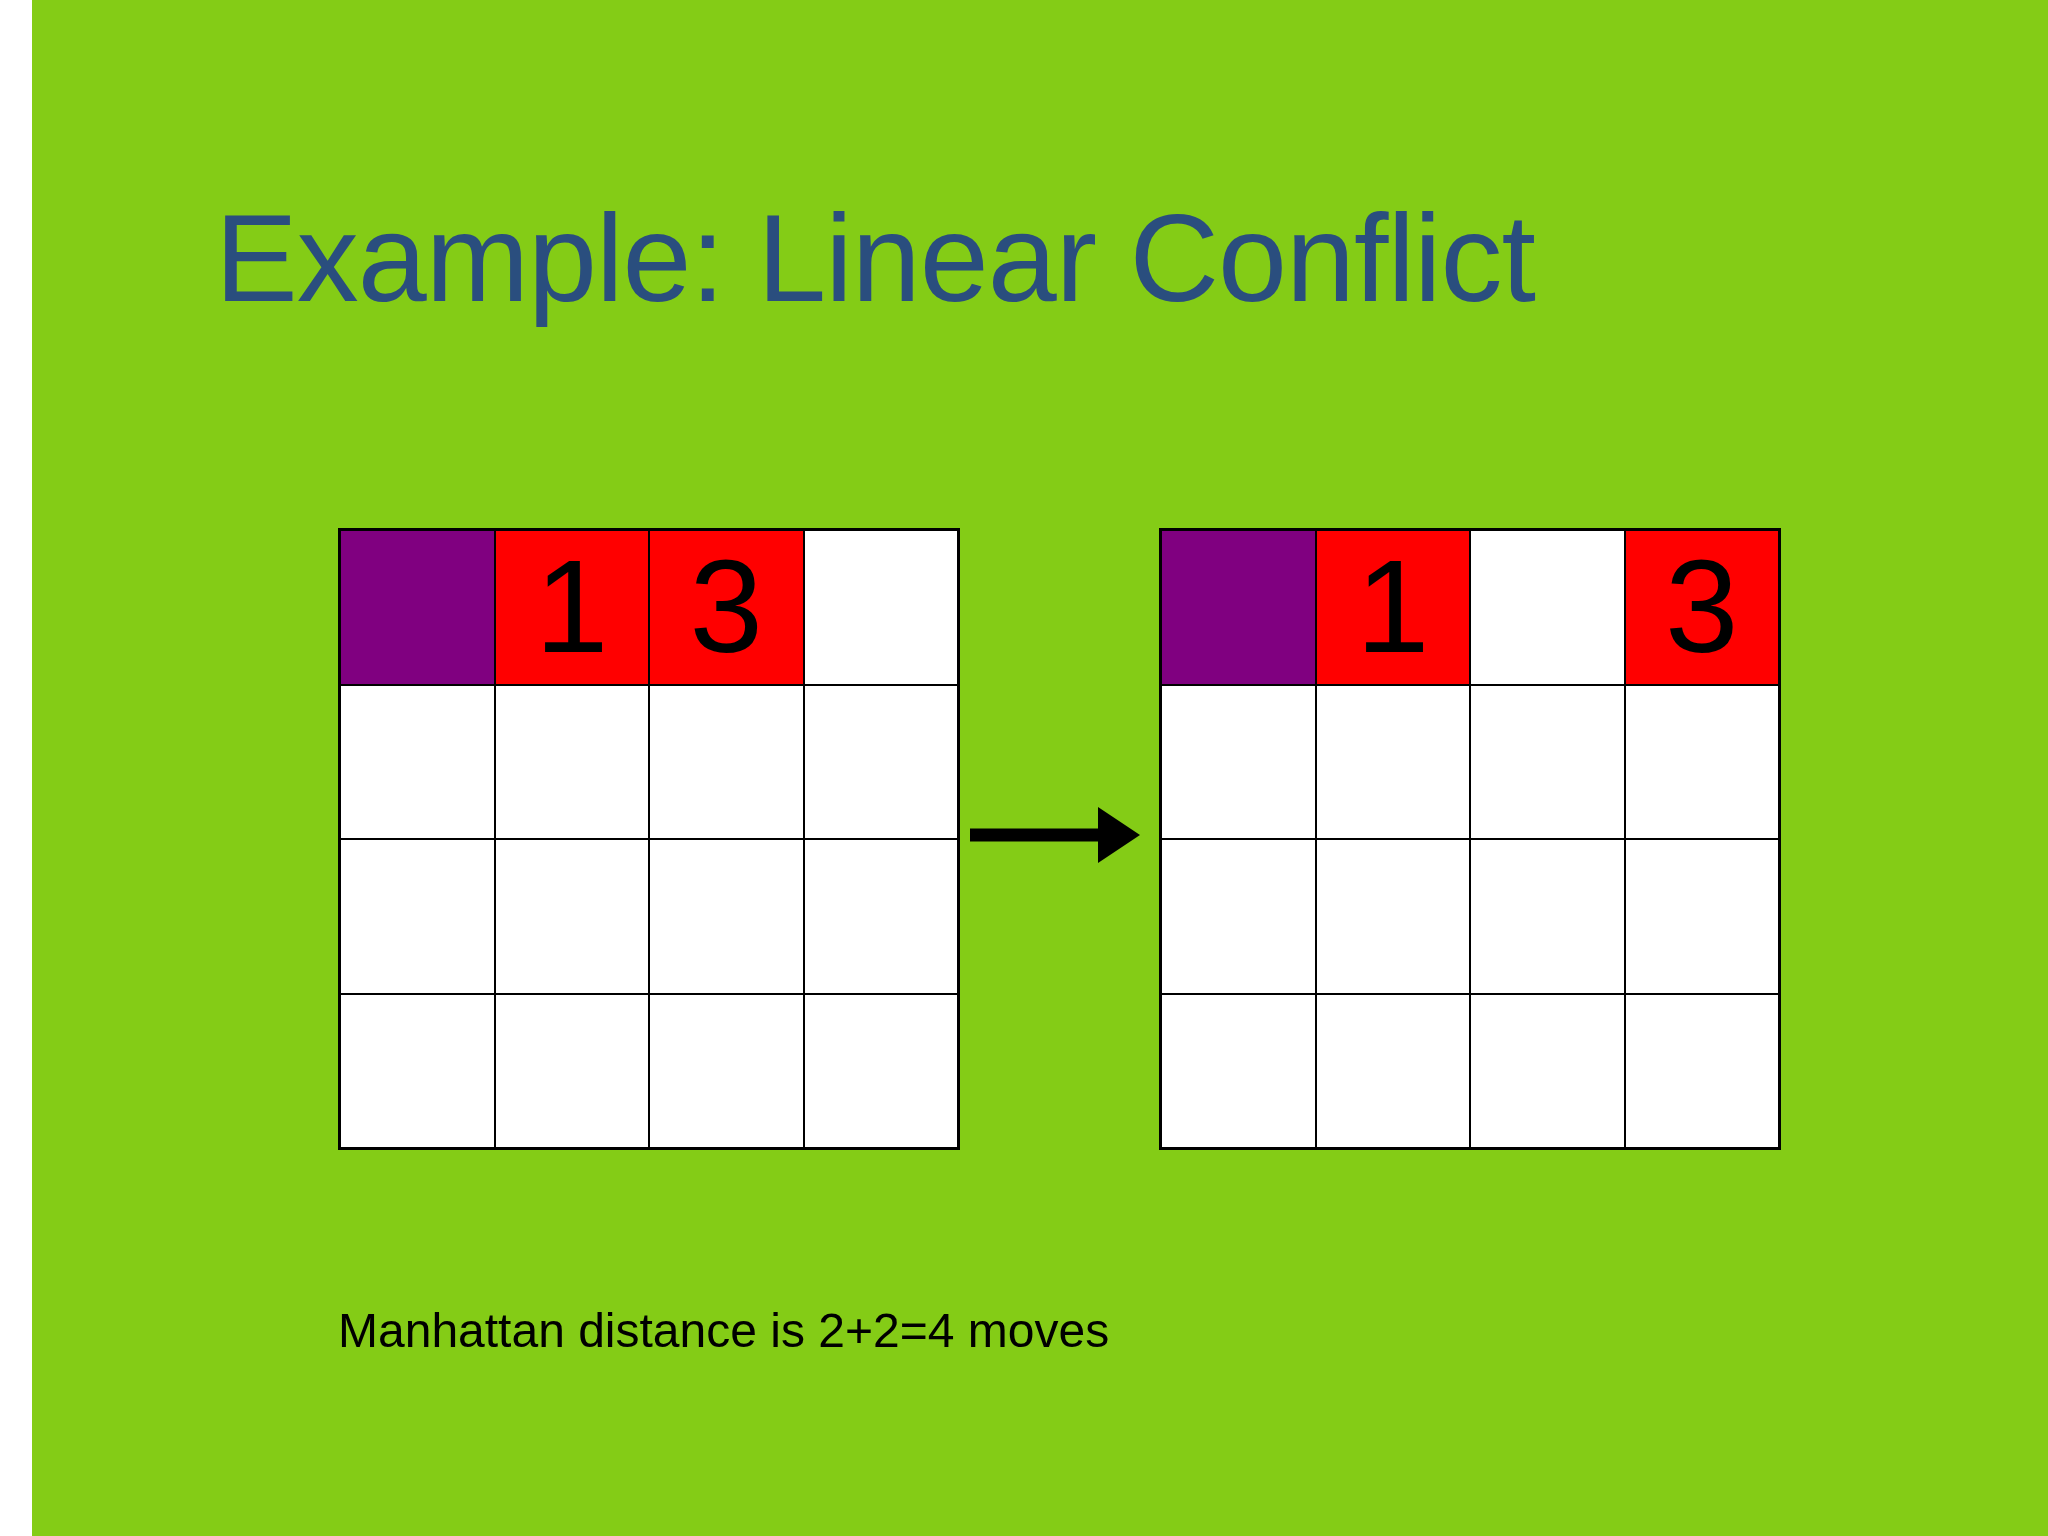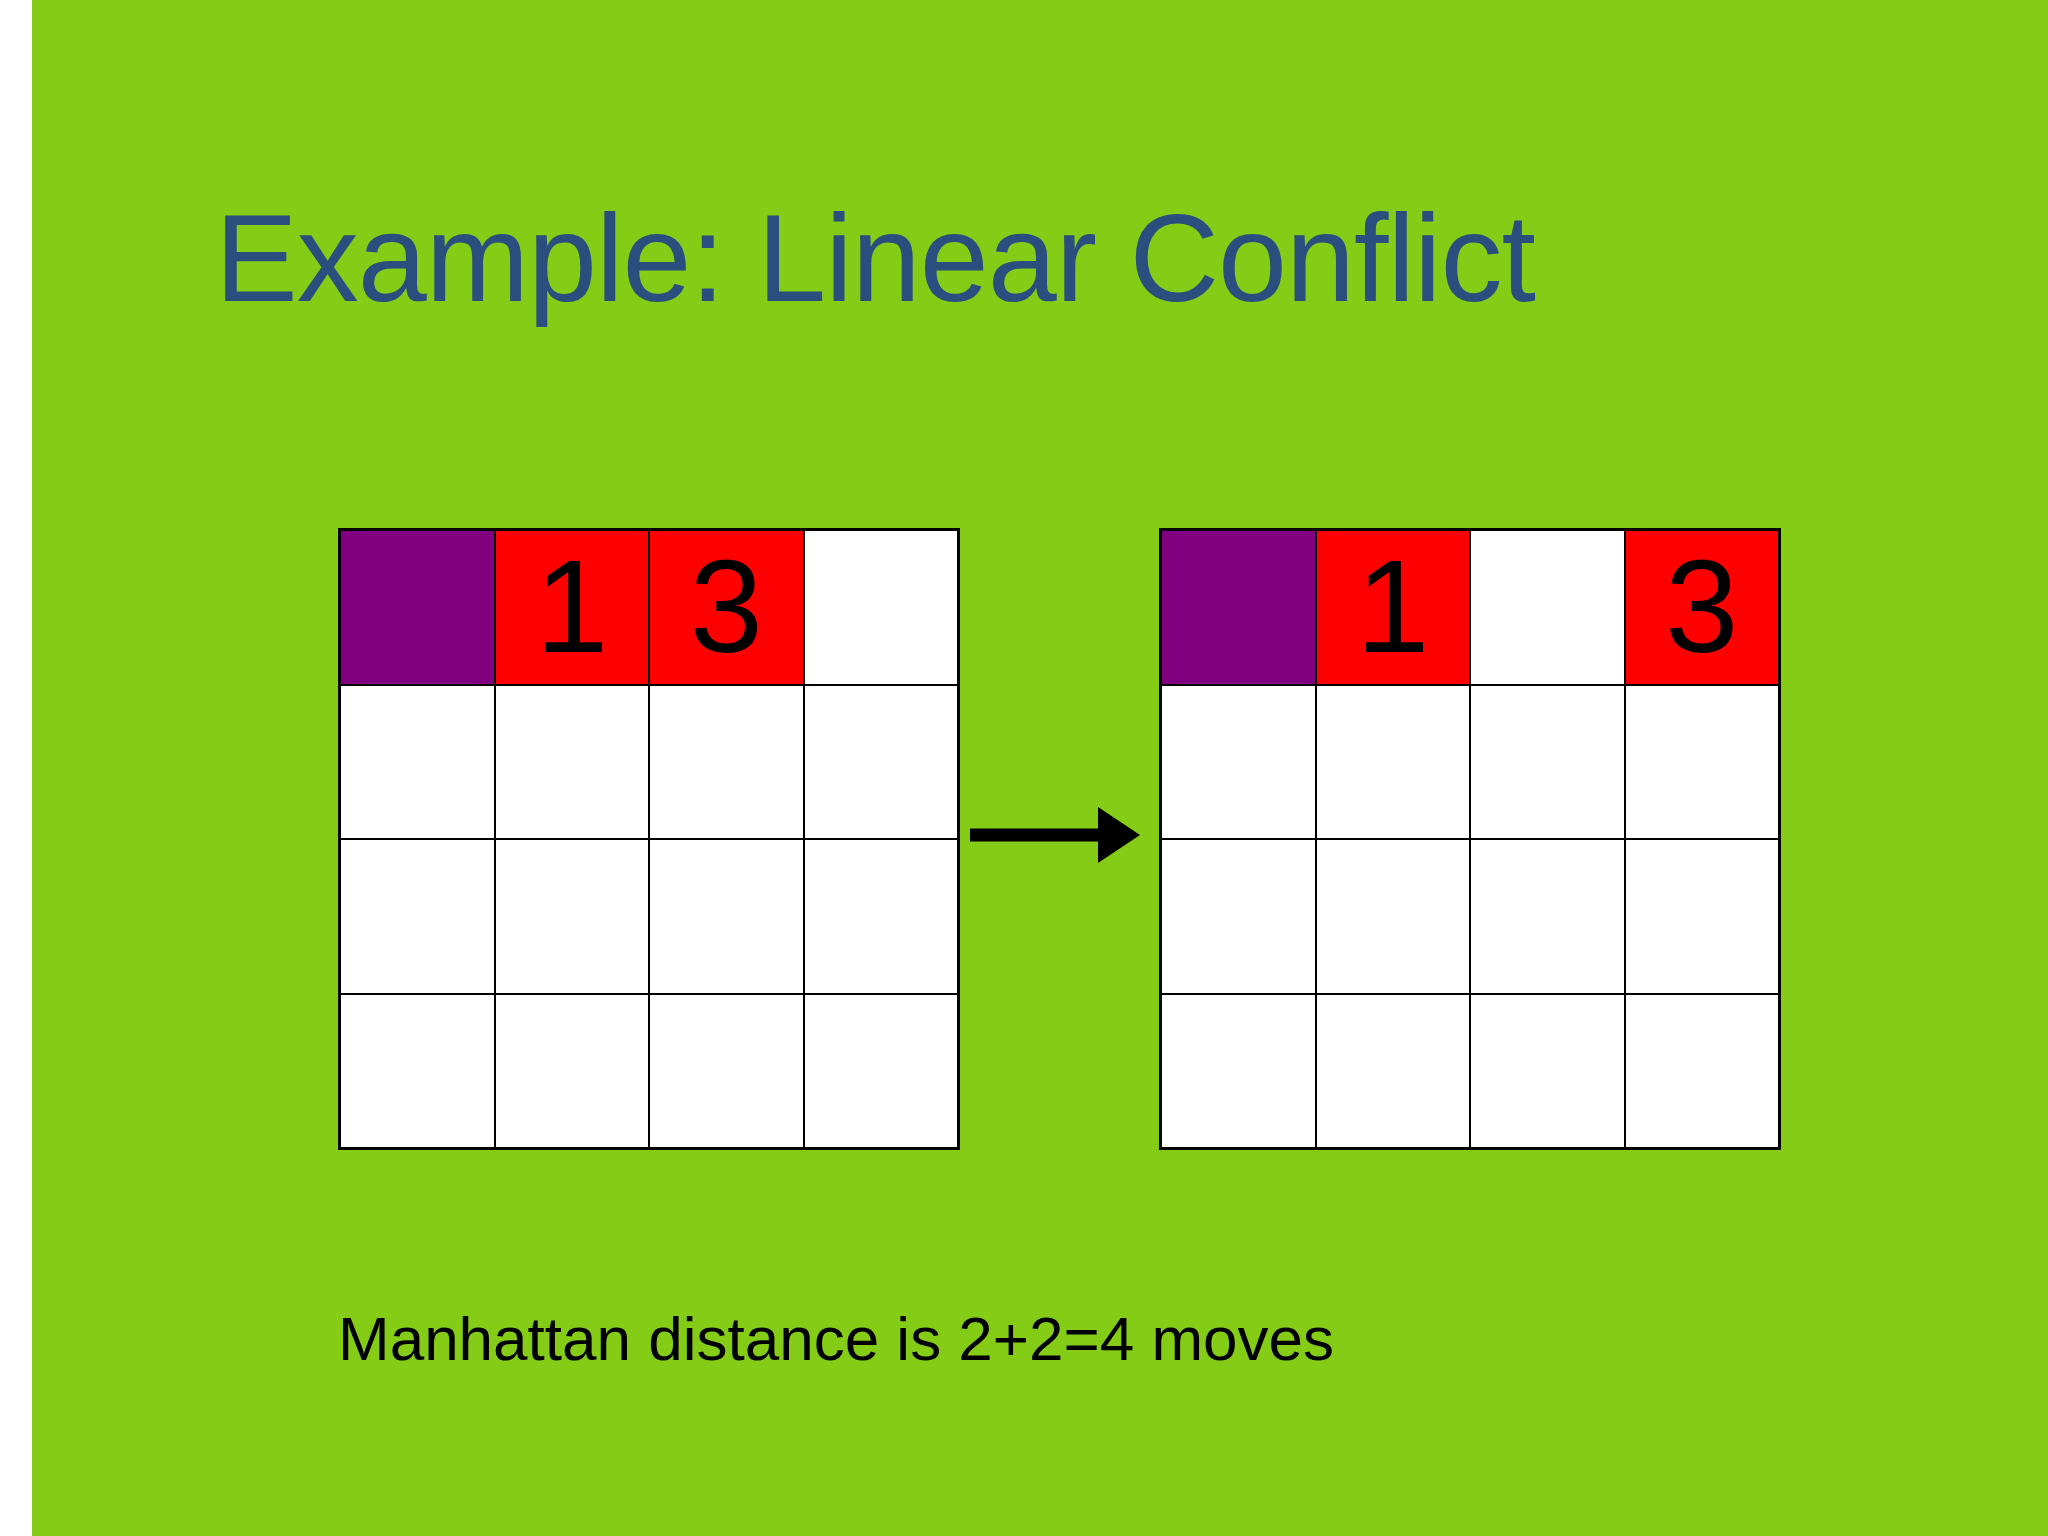--- a/index.html
+++ b/index.html
@@ -55,21 +55,21 @@
     position: absolute;
     left: 938px;
     top: 803px;
     width: 172px;
     height: 64px;
   }
   .caption {
     position: absolute;
     left: 306px;
     top: 1302px;
-    font-size: 62px;
+    font-size: 48px;
     line-height: 1.2;
     color: #000000;
     white-space: nowrap;
   }
 </style>
 </head>
 <body>
 
 <div class="slide">
 

